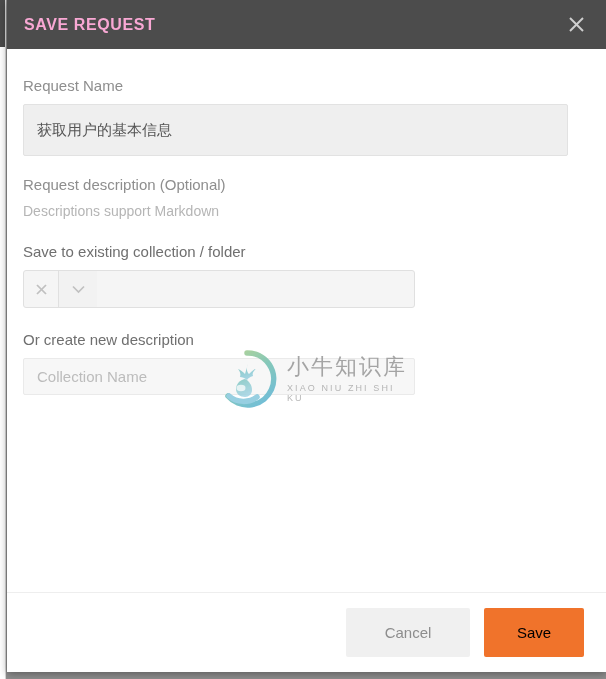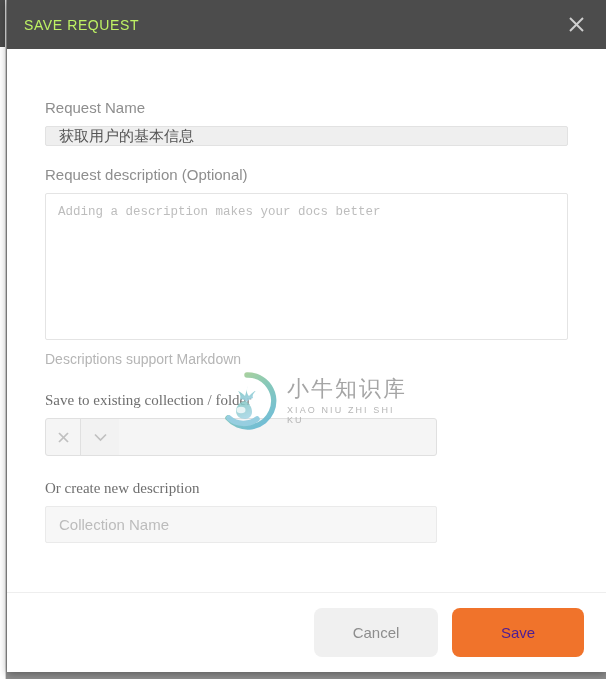--- a/index.html
+++ b/index.html
@@ -47,53 +47,52 @@
   #modal-header {
     height: 49px;
     background: #4c4c4c;
     display: flex;
     align-items: center;
     justify-content: space-between;
     padding: 0 16px 0 17px;
     box-sizing: border-box;
   }
   #modal-title {
-    color: #bef264;
-    font-size: 14px;
+    color: #f9a8d4;
+    font-size: 16px;
     letter-spacing: .6px;
-    font-weight: 400;
+    font-weight: 700;
   }
   #close-btn {
     width: 28px; height: 28px;
     display: flex; align-items: center; justify-content: center;
     cursor: pointer;
   }
   #close-btn svg { display: block; }
 
   #modal-body {
-    padding: 28px 38px 0 38px;
+    padding: 28px 38px 0 16px;
     box-sizing: border-box;
     position: relative;
     height: 543px;
-    margin-top: 22px;
   }
 
   .field-label {
     color: #8e8e8e;
     font-size: 15px;
     font-weight: 400;
     margin-bottom: 9px;
     line-height: 1.2;
   }
-  .field-label.dark { color: #6f6f6f; font-family: Liberation Serif, serif; }
+  .field-label.dark { color: #6f6f6f; }
 
   .text-input {
     box-sizing: border-box;
     width: 100%;
-    height: 20px;
+    height: 52px;
     background: #efefef;
     border: 1px solid #e2e2e2;
     border-radius: 2px;
     padding: 0 13px;
     font-size: 15px;
     color: #555555;
     font-family: "Liberation Sans", sans-serif;
     outline: none;
   }
   .text-input::placeholder { color: #b9b9b9; }
@@ -178,35 +177,35 @@
     border-top: 1px solid #eeeeee;
     display: flex;
     align-items: center;
     justify-content: flex-end;
     padding-right: 22px;
     box-sizing: border-box;
     gap: 14px;
   }
   .btn {
     border: none;
-    border-radius: 8px;
+    border-radius: 2px;
     font-size: 15px;
     font-family: "Liberation Sans", sans-serif;
     cursor: pointer;
     outline: none;
   }
   #cancel-button {
     width: 124px; height: 49px;
     background: #f0f0f0;
     color: #8d8d8d;
   }
   #save-button {
-    width: 132px; height: 49px;
+    width: 100px; height: 49px;
     background: #f0732b;
-    color: #4c1d95;
+    color: #000000;
   }
 
   
   #watermark {
     position: absolute;
     left: 208px;
     top: 294px;
     width: 200px;
     height: 72px;
     pointer-events: none;
@@ -255,21 +254,20 @@
 
   <div id="modal-body">
 
     <div class="block" id="block-name">
       <div class="field-label">Request Name</div>
       <input class="text-input" id="request-name-input" type="text" value="获取用户的基本信息" style="">
     </div>
 
     <div class="block" id="block-desc">
       <div class="field-label">Request description (Optional)</div>
-      <textarea class="desc-area" id="request-description-input" placeholder="Adding a description makes your docs better" style=""></textarea>
       <div class="hint">Descriptions support Markdown</div>
     </div>
 
     <div class="block" id="block-collection">
       <div class="field-label dark">Save to existing collection / folder</div>
       <div class="select-wrap">
         <span class="select-clear">
           <svg width="15" height="15" viewBox="0 0 15 15" aria-hidden="true">
             <line x1="3" y1="3" x2="12" y2="12" stroke="#c0c0c0" stroke-width="1.7"></line>
             <line x1="12" y1="3" x2="3" y2="12" stroke="#c0c0c0" stroke-width="1.7"></line>

